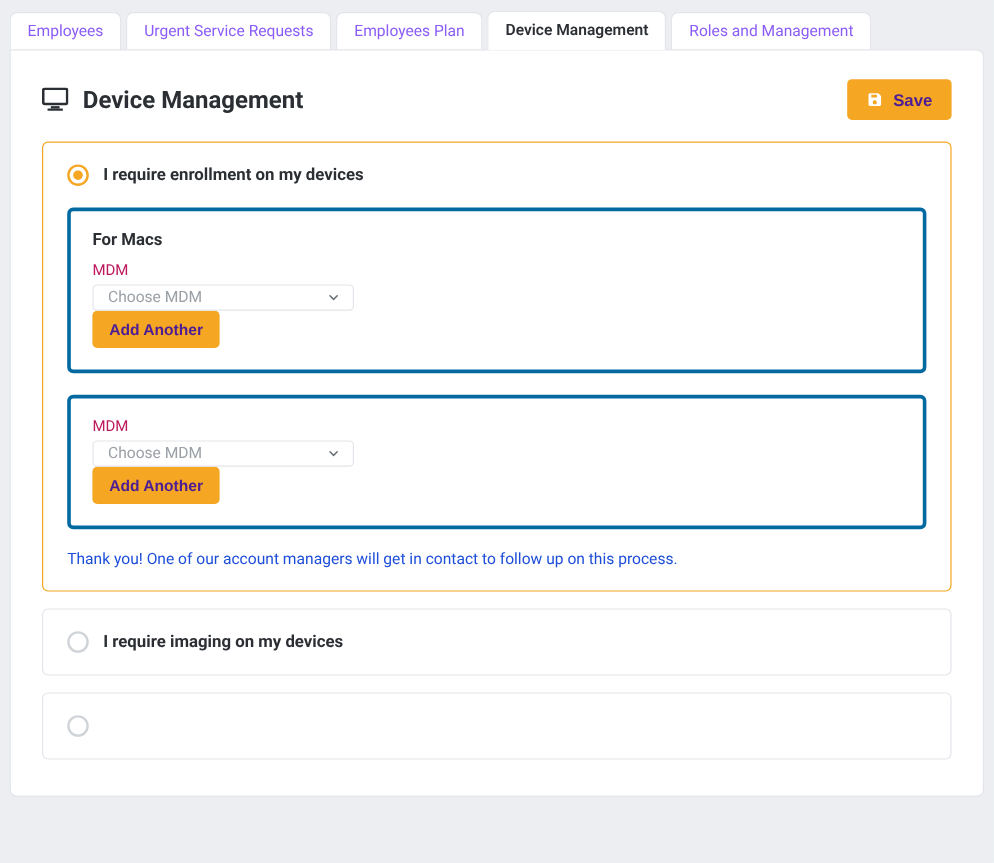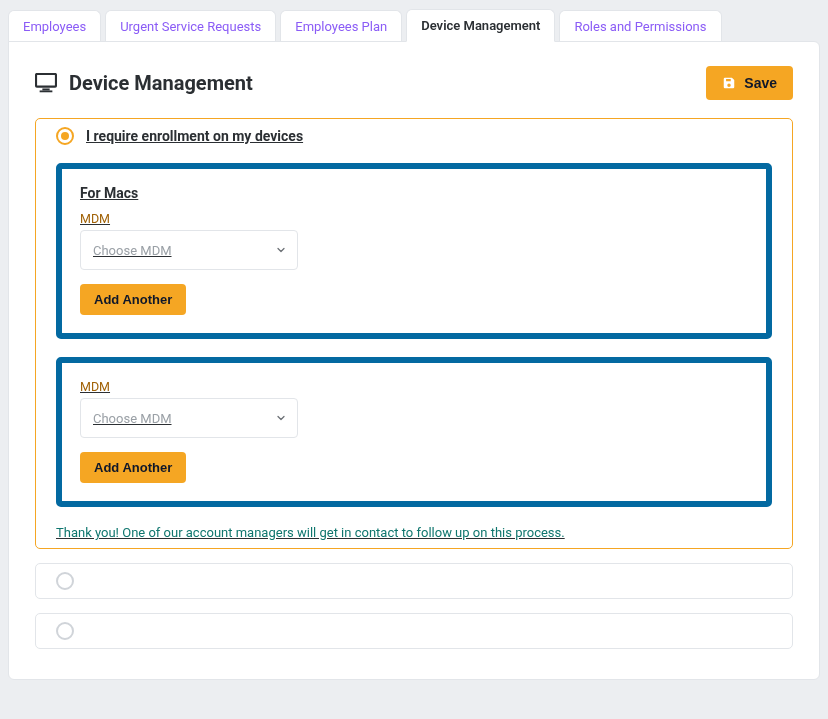--- a/index.html
+++ b/index.html
@@ -62,41 +62,40 @@
     font-size: 20px;
     font-weight: 700;
     margin: 0;
   }
   .monitor-icon {
     width: 22px; height: 20px;
     display: inline-block;
   }
   .btn-primary {
     background: #f5a623;
-    color: #0f172a;
+    color: #4c1d95;
     border: none;
     border-radius: 4px;
     padding: 9px 16px;
     font-size: 14px;
     font-weight: 600;
     cursor: pointer;
     display: inline-flex;
     align-items: center;
     gap: 8px;
   }
   .btn-primary.small {
     padding: 8px 14px;
     font-size: 13px;
   }
   .option-card {
     border: 1px solid #e2e5e9;
     border-radius: 5px;
-    padding: 8px 20px;
+    padding: 18px 20px;
     margin-bottom: 14px;
-    text-decoration: underline;
   }
   .option-card.selected {
     border-color: #f5a623;
   }
   .option-head {
     display: flex;
     align-items: center;
     gap: 12px;
   }
   .radio {
@@ -116,77 +115,76 @@
     width: 8px; height: 8px;
     border-radius: 50%;
     background: #f5a623;
   }
   .radio.selected .dot { display: block; }
   .option-label {
     font-weight: 700;
     font-size: 14px;
   }
   .sub-card {
-    border: 6px solid #0369a1;
+    border: 3px solid #0369a1;
     border-radius: 5px;
     padding: 16px 18px 18px 18px;
     margin-top: 18px;
   }
   .sub-card + .sub-card { margin-top: 18px; }
   .sub-title {
     font-weight: 700;
     font-size: 14px;
     margin: 0 0 10px 0;
   }
   .field-label {
     font-size: 12.5px;
-    color: #a16207;
+    color: #be185d;
     margin-bottom: 4px;
     display: block;
   }
   .select {
     position: relative;
     width: 218px;
     border: 1px solid #e2e5e9;
     border-radius: 4px;
     background: #fff;
-    height: 40px;
+    height: 22px;
     display: flex;
     align-items: center;
     padding: 0 30px 0 12px;
     font-size: 13px;
     color: #9aa0a6;
     cursor: pointer;
-    margin-bottom: 14px;
   }
   .select .chevron {
     position: absolute;
     right: 10px;
     top: 50%;
     transform: translateY(-50%);
     width: 12px; height: 12px;
     color: #6b7075;
   }
   .note {
     font-size: 13px;
-    color: #0f766e;
+    color: #1d4ed8;
     margin-top: 18px;
   }
   .save-icon { width:14px; height:14px; }
 </style>
 </head>
 <body>
 
 <div class="page">
   <div class="tabs">
     <div class="tab"><span>Employees</span></div>
     <div class="tab"><span>Urgent Service Requests</span></div>
     <div class="tab"><span>Employees Plan</span></div>
     <div class="tab active"><span>Device Management</span></div>
-    <div class="tab"><span>Roles and Permissions</span></div>
+    <div class="tab"><span>Roles and Management</span></div>
   </div>
 
   <div class="panel">
     <div class="panel-header">
       <div class="panel-title-wrap">
         <span class="monitor-icon">
           <svg viewBox="0 0 24 22" width="22" height="20" fill="#2b2f33">
             <rect x="1" y="1" width="22" height="14" rx="1.5" fill="none" stroke="#2b2f33" stroke-width="2.4"></rect>
             <rect x="8" y="17" width="8" height="2.2" fill="#2b2f33"></rect>
             <rect x="5" y="19.2" width="14" height="2" fill="#2b2f33"></rect>
@@ -242,20 +240,21 @@
           <span>Add Another</span>
         </button>
       </div>
 
       <div class="note">Thank you! One of our account managers will get in contact to follow up on this process.</div>
     </div>
 
     <div class="option-card">
       <div class="option-head">
         <span class="radio"></span>
+        <span class="option-label">I require imaging on my devices</span>
       </div>
     </div>
 
     <div class="option-card" style="margin-bottom:0;">
       <div class="option-head">
         <span class="radio"></span>
       </div>
     </div>
   </div>
 </div>

